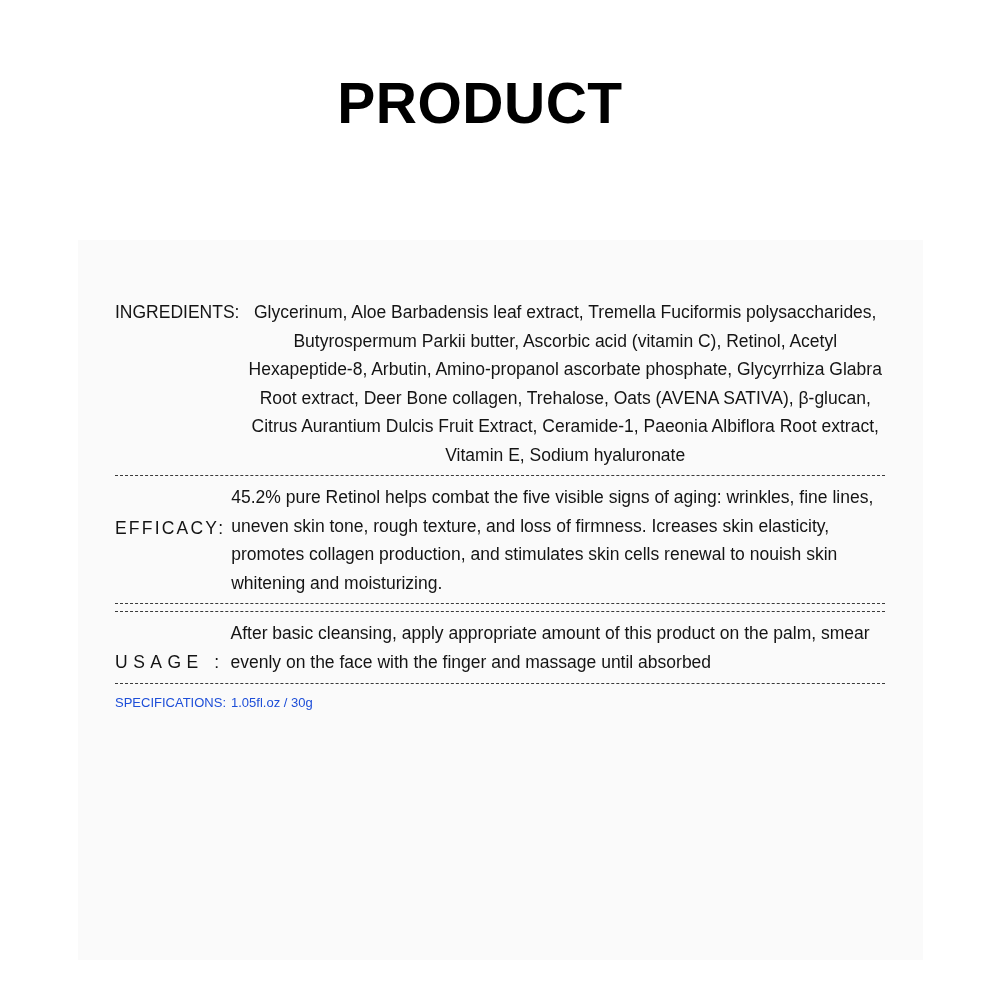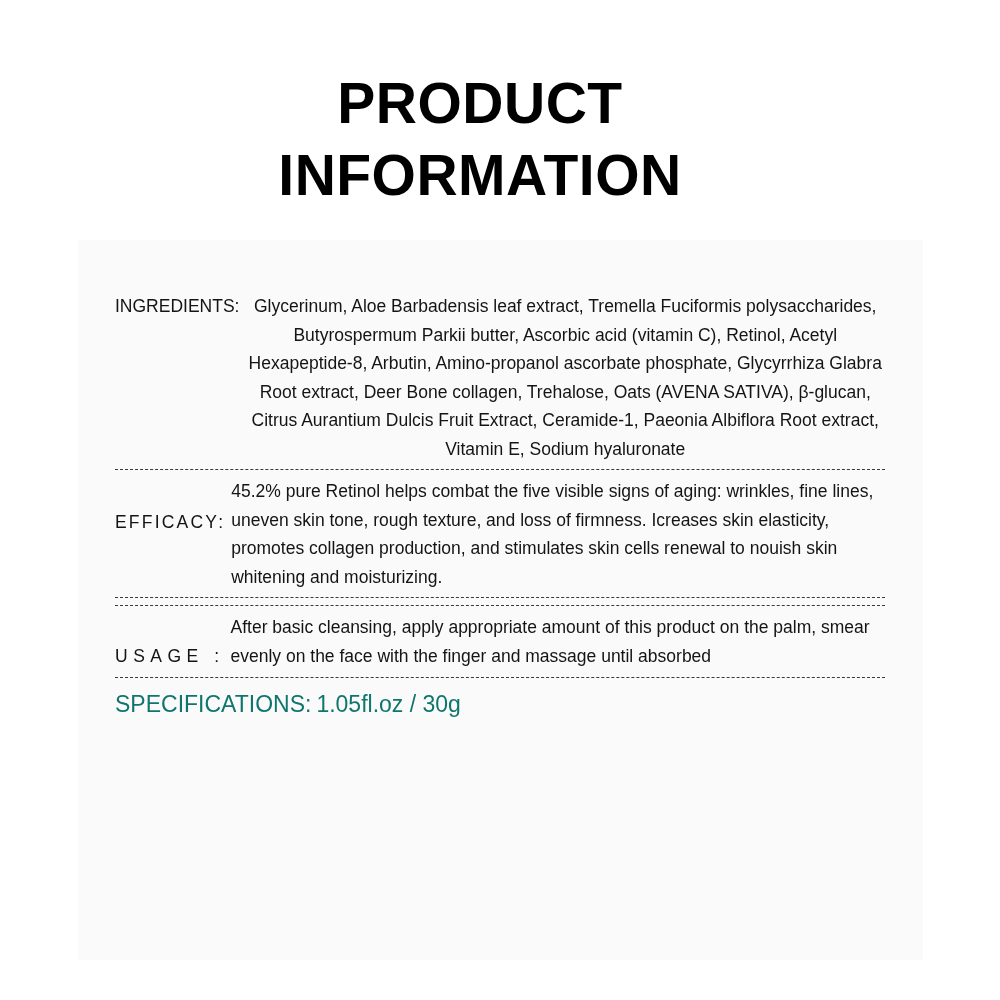--- a/index.html
+++ b/index.html
@@ -36,21 +36,21 @@
     left: 78px;
     top: 240px;
     width: 845px;
     height: 720px;
     background: #fafafa;
     box-sizing: border-box;
   }
   .content {
     position: absolute;
     left: 115px;
-    top: 292px;
+    top: 298px;
     width: 770px;
   }
   .row {
     display: flex;
     align-items: flex-start;
     font-size: 17.5px;
     line-height: 1.63;
     color: #141414;
   }
   .row .lbl {
@@ -80,23 +80,23 @@
     margin: 6px 0 7px 0;
     width: 100%;
     height: 0;
   }
   .ingredients-row .val {
     text-indent: 0;
     text-align: center;
   }
   .footer {
     display: flex;
-    font-size: 23px;
+    font-size: 13px;
     line-height: 1.5;
-    color: #0f766e;
+    color: #1d4ed8;
     padding-top: 2px;
   }
   .footer .spec {
     flex: 0 0 520px;
   }
   .footer .shelf {
     flex: 1 1 auto;
   }
   .footer .val {
     padding-left: 5px;
@@ -105,21 +105,20 @@
     display: inline;
   }
 </style>
 </head>
 <body>
 
 <div class="page">
 
   <div class="title-block">
     <div class="title-line">PRODUCT</div>
-    <div class="title-line">INFORMATION</div>
   </div>
 
   <div class="panel"></div>
 
   <div class="content">
 
     <div class="row ingredients-row">
       <span class="lbl">INGREDIENTS:</span>
       <span class="val">Glycerinum, Aloe Barbadensis leaf extract, Tremella Fuciformis polysaccharides, Butyrospermum Parkii butter, Ascorbic acid (vitamin C), Retinol, Acetyl Hexapeptide-8, Arbutin, Amino-propanol ascorbate phosphate, Glycyrrhiza Glabra Root extract, Deer Bone collagen, Trehalose, Oats (AVENA SATIVA), β-glucan, Citrus Aurantium Dulcis Fruit Extract, Ceramide-1, Paeonia Albiflora Root extract, Vitamin E,  Sodium hyaluronate</span>
     </div>

